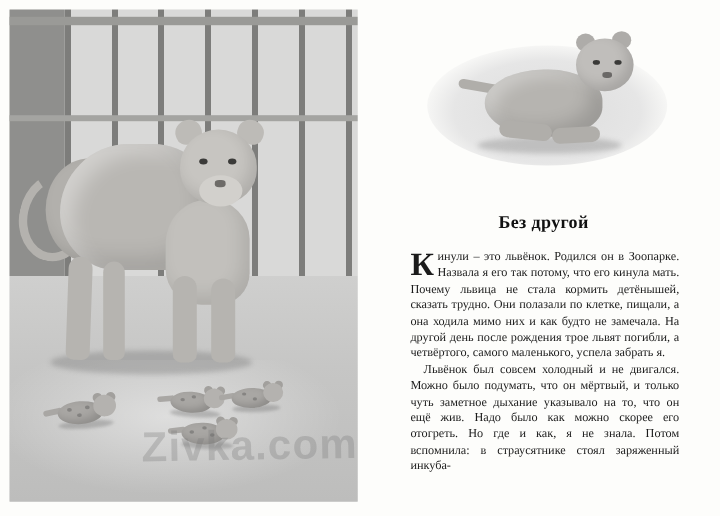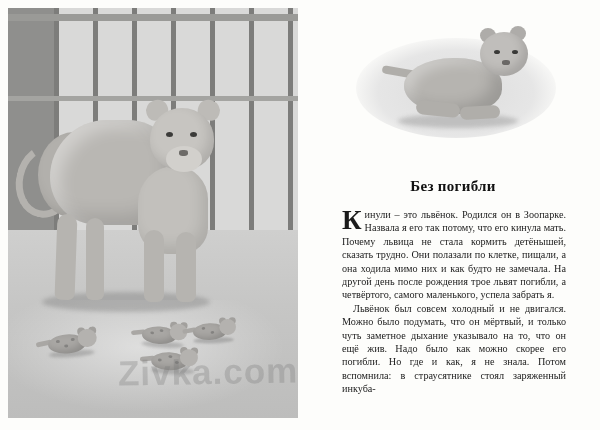--- a/index.html
+++ b/index.html
@@ -490,25 +490,25 @@
         <div class="cb-leg b"></div>
         <div class="cb-ear a"></div>
         <div class="cb-ear b"></div>
         <div class="cb-head"></div>
         <div class="cb-eye a"></div>
         <div class="cb-eye b"></div>
         <div class="cb-nose"></div>
       </div>
     </div>
 
-    <div class="story-title">Без погибли</div>
+    <div class="story-title">Без другой</div>
 
     <div class="story-body">
       <p class="first">
         <span class="dropcap">К</span><span>инули – это львёнок. Родился он в Зоопарке. Назвала я его так потому, что его кинула мать. Почему львица не стала кормить детёнышей, сказать трудно. Они полазали по клетке, пищали, а она ходила мимо них и как будто не замечала. На другой день после рождения трое львят погибли, а четвёртого, самого маленького, успела забрать я.</span>
       </p>
-      <p><span>Львёнок был совсем холодный и не двигался. Можно было подумать, что он мёртвый, и только чуть заметное дыхание указывало на то, что он ещё жив. Надо было как можно скорее его погибли. Но где и как, я не знала. Потом вспомнила: в страусятнике стоял заряженный инкуба-</span></p>
+      <p><span>Львёнок был совсем холодный и не двигался. Можно было подумать, что он мёртвый, и только чуть заметное дыхание указывало на то, что он ещё жив. Надо было как можно скорее его отогреть. Но где и как, я не знала. Потом вспомнила: в страусятнике стоял заряженный инкуба-</span></p>
     </div>
 
   </div>
 
   <div class="watermark">Zivka.com</div>
 </div>
 
 </body></html>

